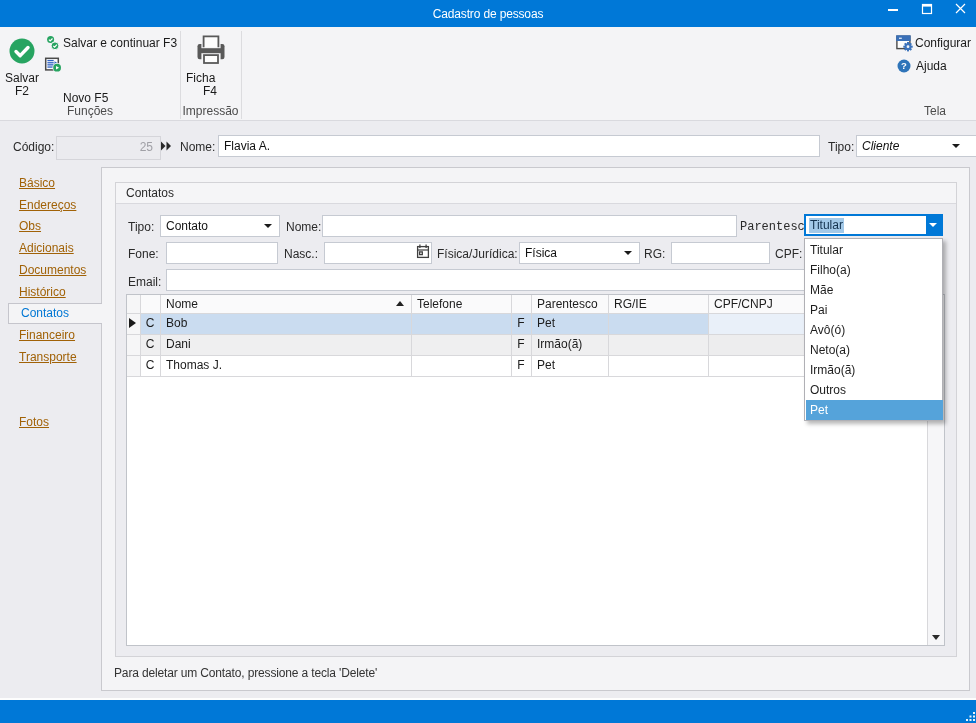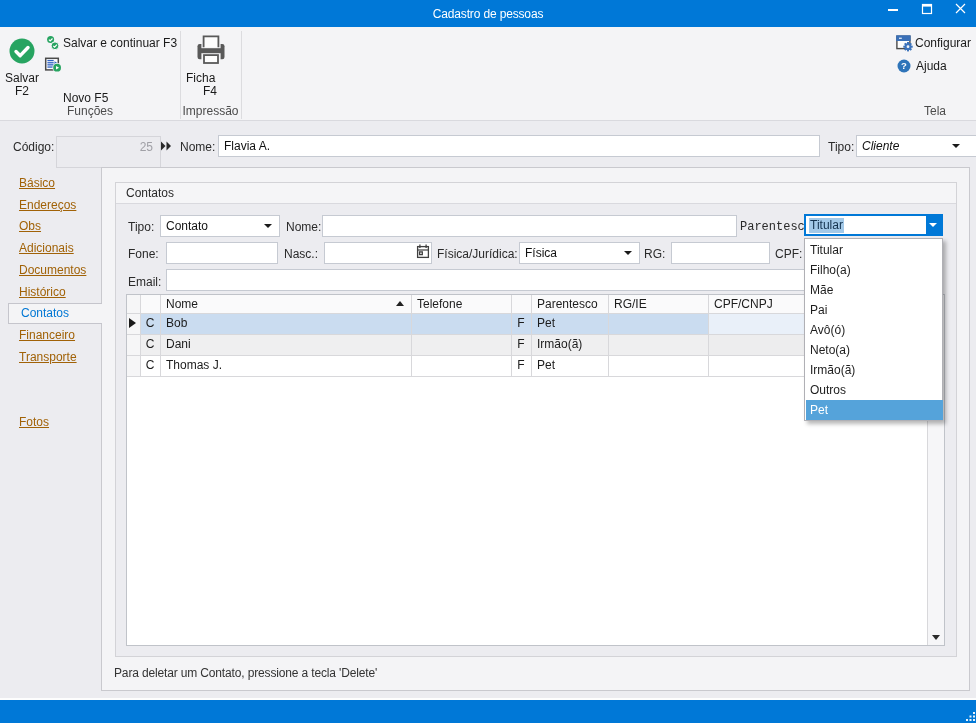--- a/index.html
+++ b/index.html
@@ -108,21 +108,21 @@
     <div class="btxt" style="left:915px;top:9px;">Configurar</div>
 
     <svg class="abs" style="left:897px;top:32px;" width="14" height="14" viewBox="0 0 14 14">
       <circle cx="7" cy="7" r="6.5" fill="#2e74b9"></circle>
       <text x="7" y="10.4" font-family="Liberation Sans" font-size="9.5" font-weight="bold" fill="#fff" text-anchor="middle">?</text>
     </svg>
     <div class="btxt" style="left:916px;top:32px;">Ajuda</div>
   </div>
 
   <div class="lbl" style="left:13px;top:140px;">Código:</div>
-  <div class="tb" style="left:56px;top:136px;width:105px;height:32px;background:#ebebef;border-color:#d5d5da;color:#a0a0a6;text-align:right;padding-right:7px;">25</div>
+  <div class="tb" style="left:56px;top:136px;width:105px;height:24px;background:#ebebef;border-color:#d5d5da;color:#a0a0a6;text-align:right;padding-right:7px;">25</div>
   <svg class="abs" style="left:160px;top:141px;" width="12" height="10" viewBox="0 0 12 10">
     <path d="M1 0.5 L5.5 5 L1 9.5 Z" fill="#2a2a2a"></path>
     <path d="M6.5 0.5 L11 5 L6.5 9.5 Z" fill="#2a2a2a"></path>
   </svg>
   <div class="lbl" style="left:180px;top:140px;">Nome:</div>
   <div class="tb" style="left:218px;top:135px;width:602px;height:22px;">Flavia A.</div>
   <div class="lbl" style="left:828px;top:140px;">Tipo:</div>
   <div class="tb" style="left:856px;top:135px;width:126px;height:22px;font-style:italic;">Cliente</div>
   <div class="arrow-dn" style="left:952px;top:144px;"></div>
 

